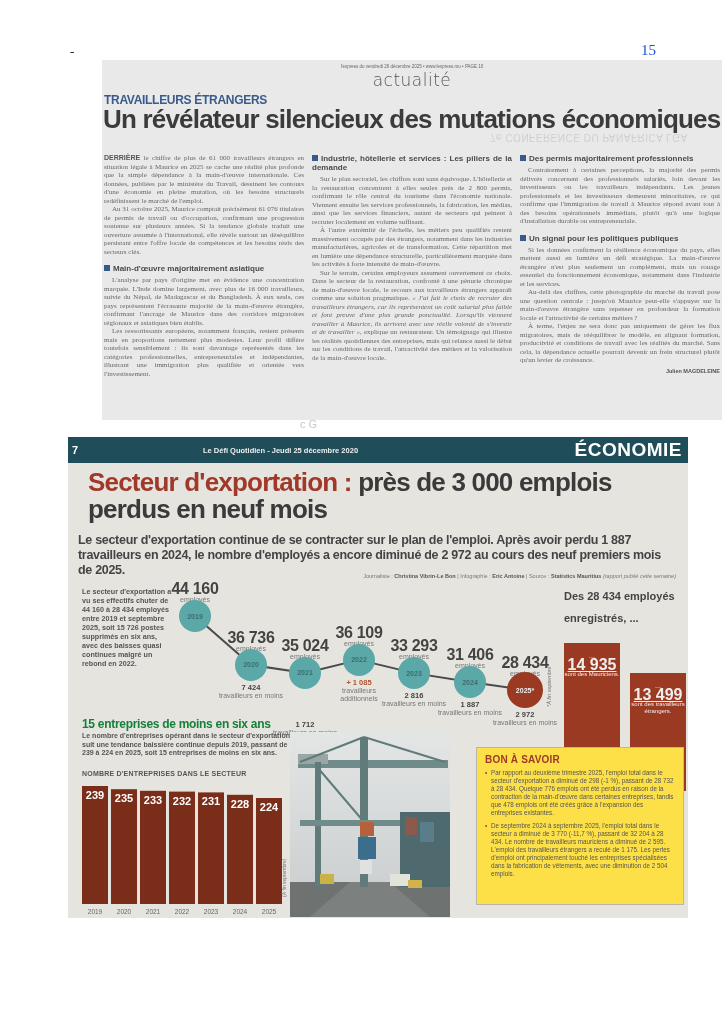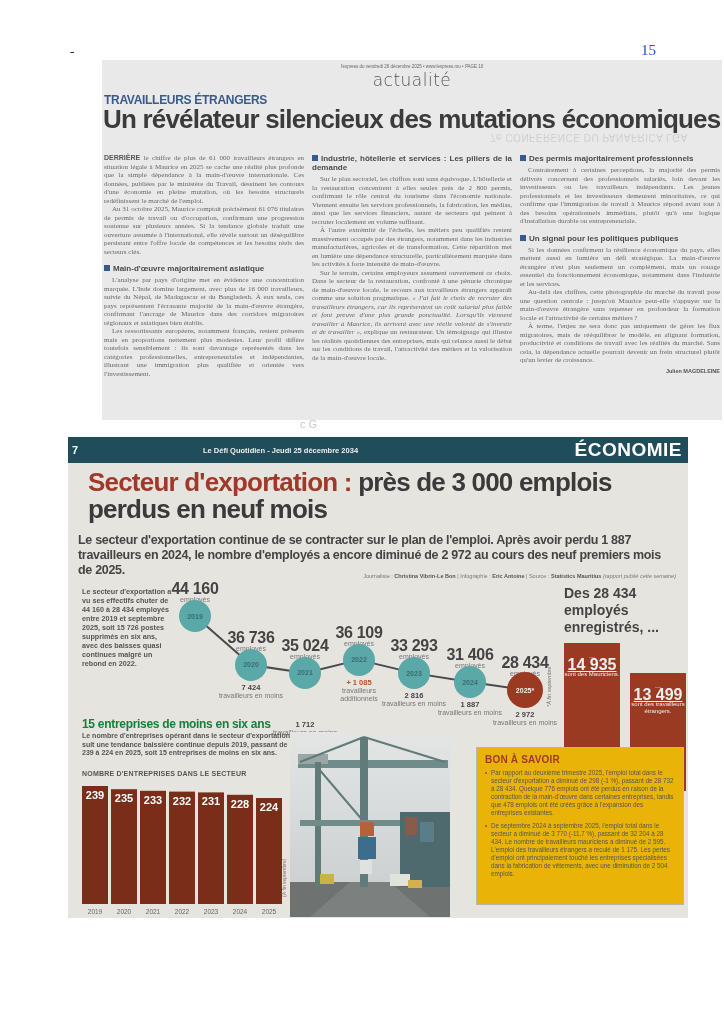--- a/index.html
+++ b/index.html
@@ -48,33 +48,33 @@
   .tl-value { font-size: 16px; font-weight: bold; color: #444; letter-spacing: -0.3px; }
   .tl-unit { font-size: 7px; color: #777; margin-top: -2px; }
   .tl-circle { position: absolute; width: 32px; height: 32px; border-radius: 50%; background: #5aa8a8; color: #3d6d70; font-size: 7px; display: flex; align-items: center; justify-content: center; font-weight: bold; }
   .tl-circle.last { background: #9a3a22; color: #eee; width: 36px; height: 36px; }
   .tl-delta { position: absolute; text-align: center; width: 70px; font-size: 7px; color: #777; line-height: 8px; }
   .tl-delta b { color: #444; font-size: 7.5px; display: block; }
   .tl-delta b.plus { color: #b4542c; }
   .fin-sept-rot { position: absolute; left: 478px; top: 270px; font-size: 5.5px; color: #777; transform: rotate(-90deg); transform-origin: left top; white-space: nowrap; font-style: italic; }
 
   .split-box { position: absolute; left: 496px; top: 148px; width: 124px; height: 200px; }
-  .split-title { font-size: 14px; font-weight: bold; color: #444; line-height: 17px; }
+  .split-title { font-size: 11px; font-weight: bold; color: #444; line-height: 22px; }
   .split-bar { position: absolute; background: #9a3a22; color: #eee; text-align: center; font-size: 6px; line-height: 7px; padding-top: 10px; }
   .split-bar .num { font-size: 16px; font-weight: bold; line-height: 13px; text-decoration: underline; }
   .split-bar .dots { font-size: 7px; line-height: 5px; }
 
   .ent-title { position: absolute; left: 14px; top: 280px; font-size: 12px; font-weight: bold; color: #15803d; letter-spacing: -0.3px; }
   .ent-text { position: absolute; left: 14px; top: 295px; width: 210px; font-size: 7px; font-weight: bold; color: #555; line-height: 8.5px; }
   .ent-chart-title { position: absolute; left: 14px; top: 333px; font-size: 7px; font-weight: bold; color: #555; letter-spacing: 0.2px; }
   .ent-chart { position: absolute; left: 10px; top: 340px; width: 215px; height: 140px; }
 
   .photo { position: absolute; left: 222px; top: 295px; width: 160px; height: 185px; overflow: hidden; background: #cfd3d4; }
 
-  .bon-box { position: absolute; left: 408px; top: 310px; width: 208px; height: 158px; border: 1px solid #b9b6ae; background: #eab308; padding: 6px 8px; }
+  .bon-box { position: absolute; left: 408px; top: 310px; width: 208px; height: 158px; border: 1px solid #b9b6ae; background: #fde047; padding: 6px 8px; }
   .bon-title { font-size: 10px; font-weight: bold; color: #a0392a; margin-bottom: 4px; letter-spacing: 0.2px; }
   .bon-list { list-style: none; }
   .bon-list li { position: relative; padding-left: 6px; font-size: 6.3px; line-height: 8px; color: #555; margin-bottom: 5px; }
   .bon-list li::before { content: "•"; position: absolute; left: 0; color: #a0392a; }
 </style>
 </head>
 <body>
 
 <div class="page-marker">-</div>
 <div class="page-number">15</div>
@@ -110,21 +110,21 @@
       <div class="byline">Julien MAGDELEINE</div>
     </div>
   </div>
 </div>
 
 <div class="watermark">c G</div>
 
 <div class="clip2">
   <div class="topbar">
     <span class="pg">7</span>
-    <span class="paper">Le Défi Quotidien - Jeudi 25 décembre 2034</span>
+    <span class="paper">Le Défi Quotidien - Jeudi 25 décembre 2020</span>
     <span class="rubrique">ÉCONOMIE</span>
   </div>
   <div class="title"><span class="red">Secteur d'exportation :</span><span> près de 3 000 emplois perdus en neuf mois</span></div>
   <div class="chapo">Le secteur d'exportation continue de se contracter sur le plan de l'emploi. Après avoir perdu 1 887 travailleurs en 2024, le nombre d'employés a encore diminué de 2 972 au cours des neuf premiers mois de 2025.</div>
   <div class="credits"><span>Journaliste : </span><b>Christina Vibrin-Le Bon</b><span> | Infographie : </span><b>Eric Antoine</b><span> | Source : </span><b>Statistics Mauritius</b><i> (rapport publié cette semaine)</i></div>
 
   <div class="intro-text">Le secteur d'exportation a vu ses effectifs chuter de 44 160 à 28 434 employés entre 2019 et septembre 2025, soit 15 726 postes supprimés en six ans, avec des baisses quasi continues malgré un rebond en 2022.</div>
 
   <div class="timeline" id="timeline">
     <svg id="tl-svg" width="490" height="150">

